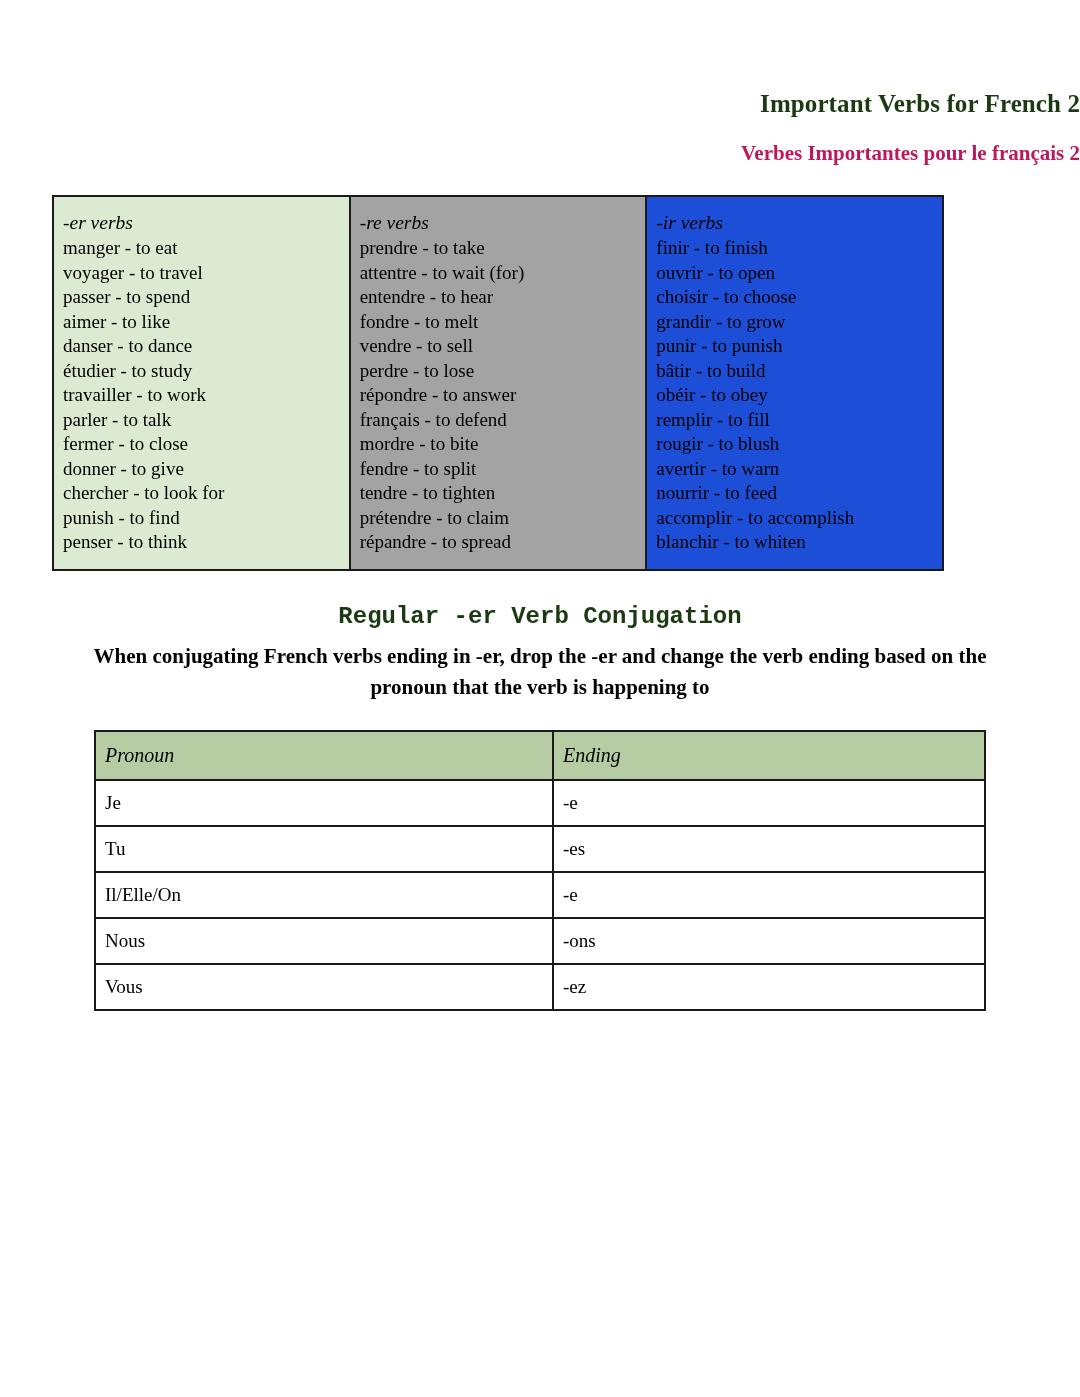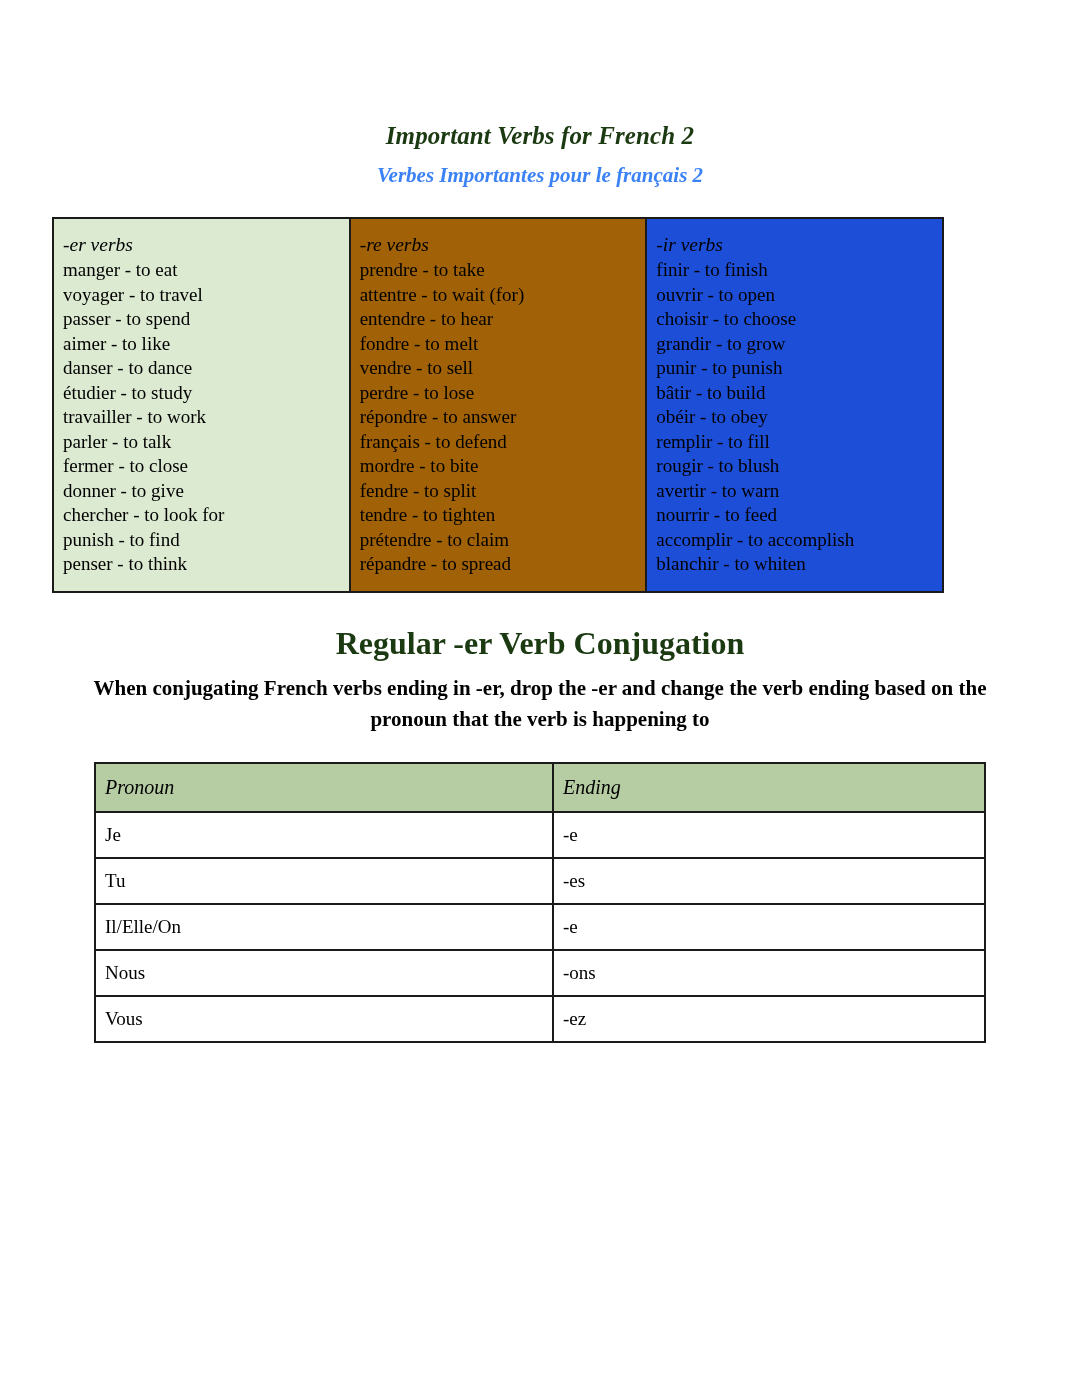--- a/index.html
+++ b/index.html
@@ -19,58 +19,57 @@
   .page {
     width: 1080px;
     height: 1397px;
     box-sizing: border-box;
     padding: 0;
     position: relative;
   }
 
   
   .title-block {
-    text-align: center;
-    padding-top: 120px;
-    font-style: italic;
+    text-align: right;
+    padding-top: 88px;
   }
   .doc-title {
     font-size: 25px;
     font-weight: bold;
     color: #1c3a12;
     line-height: 1.25;
     letter-spacing: 0.1px;
   }
   .doc-subtitle {
     font-size: 21px;
     font-weight: bold;
-    color: #3b82f6;
+    color: #be185d;
     line-height: 1.3;
-    margin-top: 11px;
+    margin-top: 21px;
   }
 
   
   .verb-table-wrap {
     margin: 27px auto 0 auto;
     width: 976px;
   }
   table.verb-table {
     border-collapse: collapse;
     width: 892px;
     table-layout: fixed;
     border: 2px solid #1a1a1a;
   }
   table.verb-table td {
     vertical-align: top;
     padding: 14px 0 14px 9px;
     border-left: 2px solid #1a1a1a;
     border-right: 2px solid #1a1a1a;
   }
   td.col-er { background: #dcead1; }
-  td.col-re { background: #a16207; }
+  td.col-re { background: #a3a3a3; }
   td.col-ir { background: #1d4ed8; font-family: Liberation Serif, serif; }
 
   .col-head {
     font-style: italic;
     font-size: 19.5px;
     line-height: 24.5px;
     margin-bottom: 1px;
     color: #000;
   }
   .verb-line {
@@ -79,24 +78,25 @@
     color: #000;
     white-space: nowrap;
   }
 
   
   .section-head {
     text-align: center;
     margin-top: 30px;
   }
   .section-title {
-    font-size: 32px;
+    font-size: 24px;
     font-weight: bold;
     color: #1c3a12;
     line-height: 1.3;
+    font-family: Liberation Mono, monospace;
   }
   .section-desc {
     font-size: 21px;
     font-weight: bold;
     color: #000000;
     line-height: 31px;
     margin-top: 9px;
     width: 900px;
     margin-left: auto;
     margin-right: auto;

